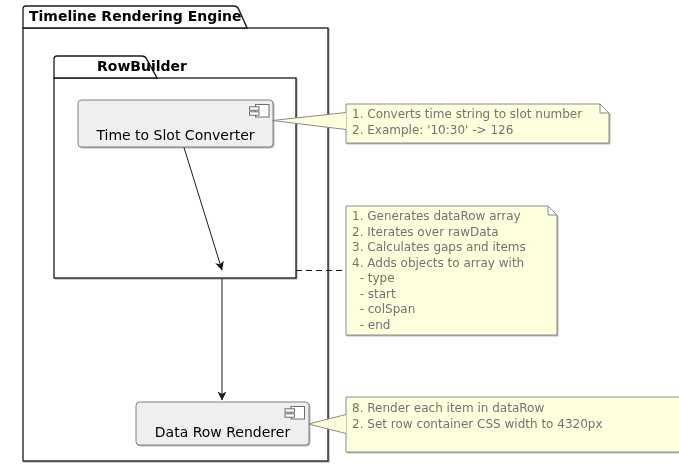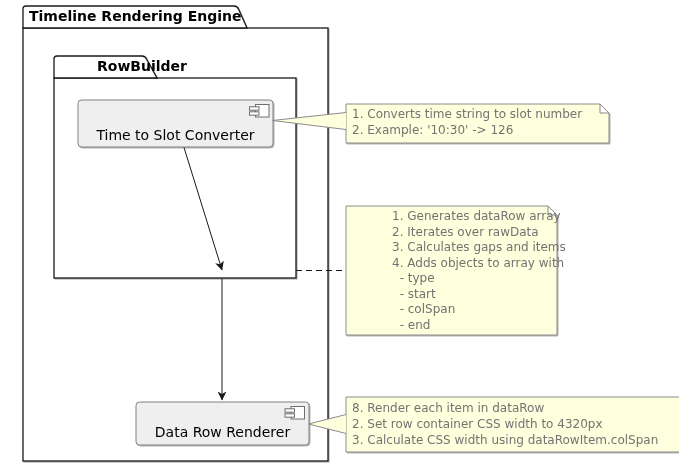--- a/index.html
+++ b/index.html
@@ -13,21 +13,21 @@
   .shadow{filter:drop-shadow(1.6px 1.8px 0.6px rgba(120,120,120,0.55));}
   .txt{position:absolute;color:#000;}
   .pkg-label{font-size:14px;font-weight:bold;white-space:nowrap;}
   .comp-label-box{
     position:absolute;display:flex;align-items:center;justify-content:center;
     font-size:14px;color:#000;padding-top:6px;box-sizing:border-box;white-space:nowrap;
   }
   .note-text{position:absolute;font-size:12px;color:#737373;}
   .note-text div{white-space:pre;}
   .lh16 div{line-height:16px;}
-  .lh155 div{line-height:15.5px;margin-left:40px;}
+  .lh155 div{line-height:15.5px;}
 </style>
 </head>
 <body>
 
 <div class="stage">
 
   <svg width="679" height="469" viewBox="0 0 679 469">
     <defs>
       <marker id="arrowhead" viewBox="0 0 9 9" refX="8.5" refY="4.5" markerWidth="9" markerHeight="9" markerUnits="userSpaceOnUse" orient="auto">
         <path d="M0,0 L9,4.5 L0,9 L2.4,4.5 Z" fill="#1A1A1A"></path>
@@ -106,16 +106,15 @@
     <div>4. Adds objects to array with</div>
     <div>  - type</div>
     <div>  - start</div>
     <div>  - colSpan</div>
     <div>  - end</div>
   </div>
 
   <div class="note-text lh16" style="left:336px;top:400px;">
     <div>8. Render each item in dataRow</div>
     <div>2. Set row container CSS width to 4320px</div>
-    <div>3. Calculate CSS width using dataRowItem.colSpan</div>
   </div>
 
 </div>
 
 </body></html>

